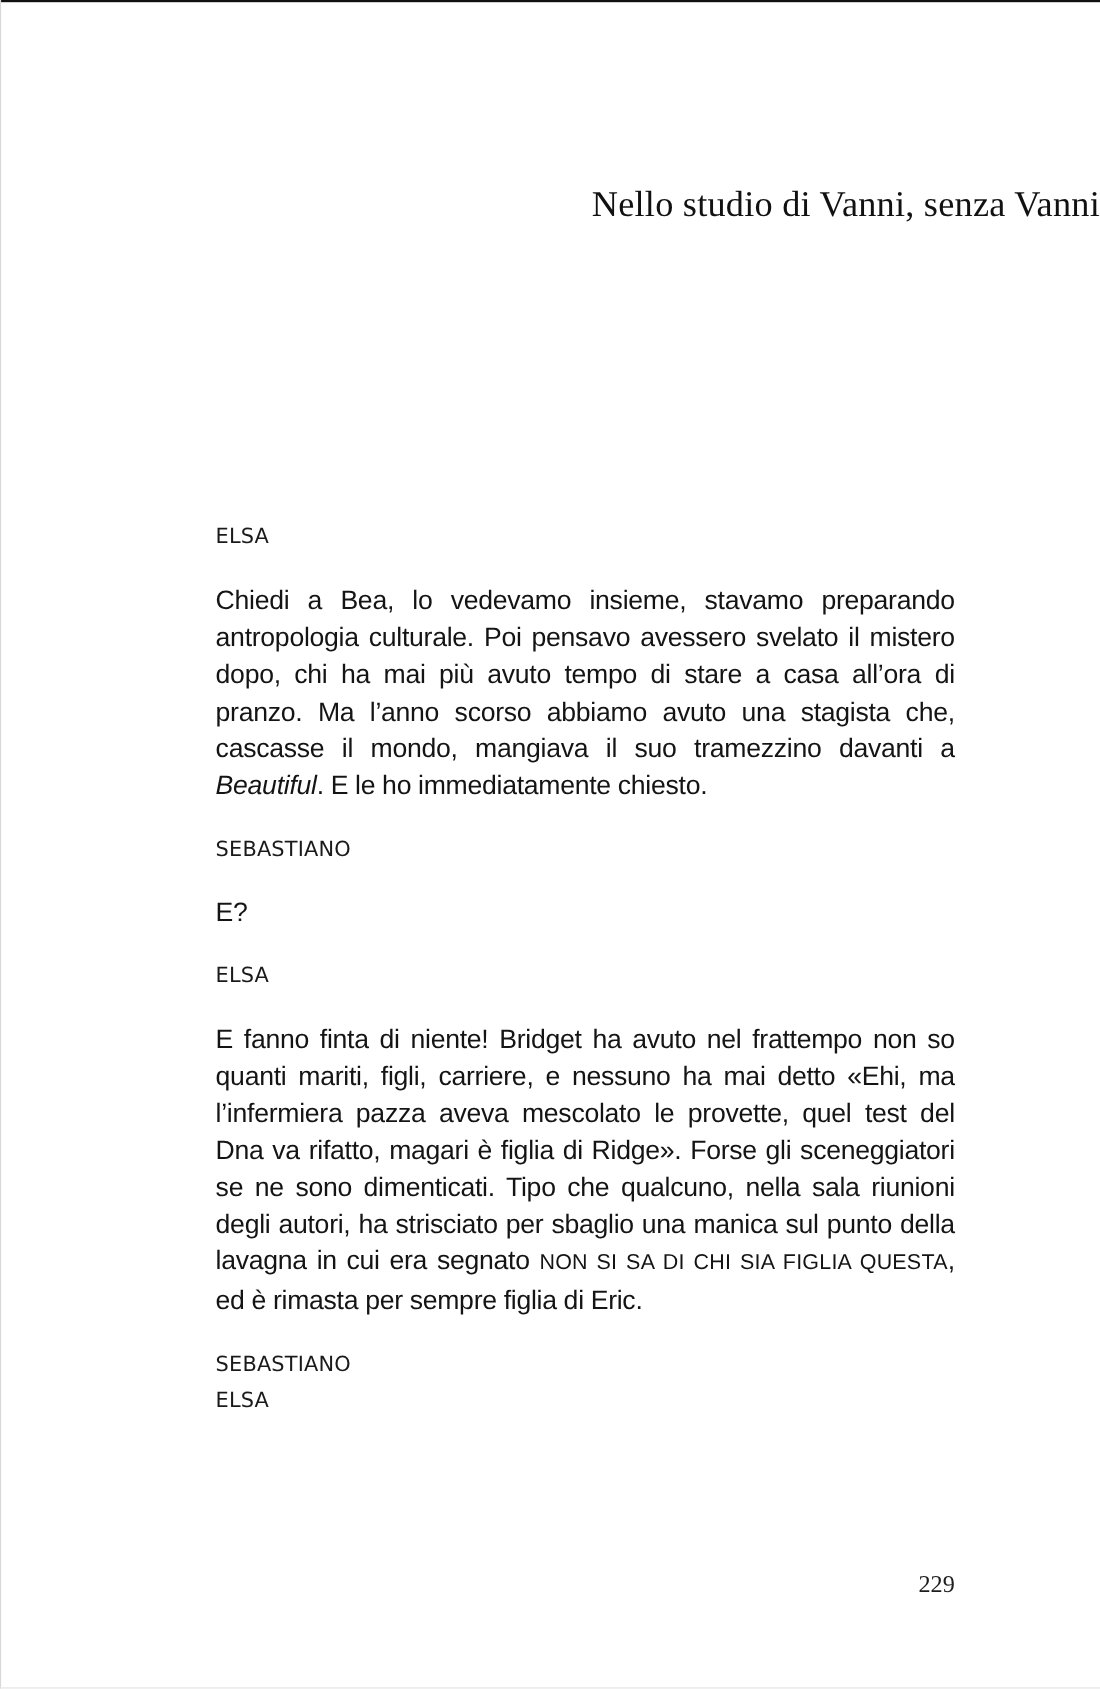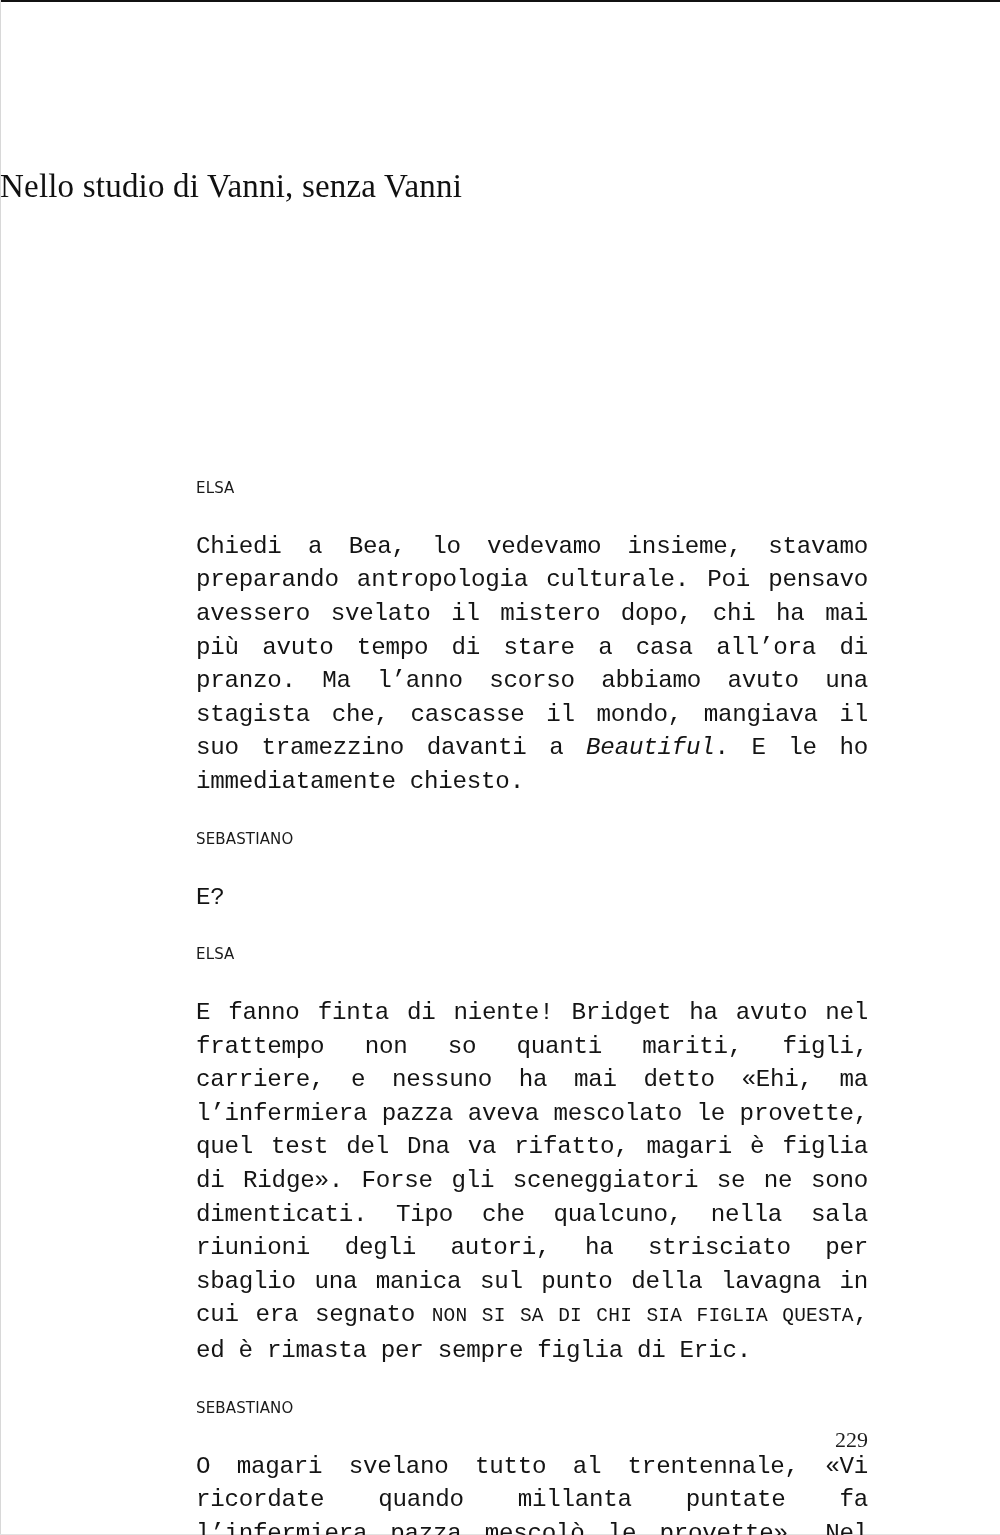--- a/index.html
+++ b/index.html
@@ -35,46 +35,46 @@
     width: 1000px;
     height: 1px;
     background: #e2e2e2;
   }
 
   .chapter-title {
     position: absolute;
     top: 146px;
     left: 0;
     width: 1000px;
-    text-align: left;
+    text-align: right;
     font-family: "Liberation Serif", "DejaVu Serif", serif;
     font-size: 33px;
     font-weight: 400;
     letter-spacing: 0.2px;
     color: #111111;
   }
 
   .text-column {
     position: absolute;
     top: 472px;
     left: 196px;
     width: 672px;
   }
 
   .speaker {
     font-family: "DejaVu Sans", sans-serif;
-    font-size: 15px;
+    font-size: 19px;
     line-height: 33.6px;
     letter-spacing: 0.15px;
     color: #1a1a1a;
     text-align: left;
   }
 
   .line-block {
-    font-family: Liberation Mono, monospace;
+    font-family: Liberation Sans, sans-serif;
     font-size: 24.2px;
     line-height: 33.6px;
     color: #141414;
     text-align: justify;
     text-justify: inter-word;
     word-spacing: -0.2px;
     letter-spacing: -0.25px;
     hyphens: none;
   }
   .line-block.last-para {
@@ -114,19 +114,18 @@
   <div class="speaker">ELSA</div>
   <p class="line-block"><span>Chiedi a Bea, lo vedevamo insieme, stavamo preparando antropologia culturale. Poi pensavo avessero svelato il mistero dopo, chi ha mai più avuto tempo di stare a casa all’ora di pranzo. Ma l’anno scorso abbiamo avuto una stagista che, cascasse il mondo, mangiava il suo tramezzino davanti a </span><em>Beautiful</em><span>. E le ho immediatamente chiesto.</span></p>
 
   <div class="speaker">SEBASTIANO</div>
   <p class="line-block last-para">E?</p>
 
   <div class="speaker">ELSA</div>
   <p class="line-block"><span>E fanno finta di niente! Bridget ha avuto nel frattempo non so quanti mariti, figli, carriere, e nessuno ha mai detto «Ehi, ma l’infermiera pazza aveva mescolato le provette, quel test del Dna va rifatto, magari è figlia di Ridge». Forse gli sceneggiatori se ne sono dimenticati. Tipo che qualcuno, nella sala riunioni degli autori, ha strisciato per sbaglio una manica sul punto della lavagna in cui era segnato </span><span class="smallcaps">NON SI SA DI CHI SIA FIGLIA QUESTA</span><span>, ed è rimasta per sempre figlia di Eric.</span></p>
 
   <div class="speaker">SEBASTIANO</div>
-  <p class="line-block">O magari svelano tutto al trentennale, «Vi ricordate quando millanta puntate fa l’infermiera pazza mescolò le provette». Nel frattempo la neonata è diventata nonna.</p>
 
   <div class="speaker">ELSA</div>
 
 </div>
 
 <div class="page-number">229</div>
 
 </body></html>

